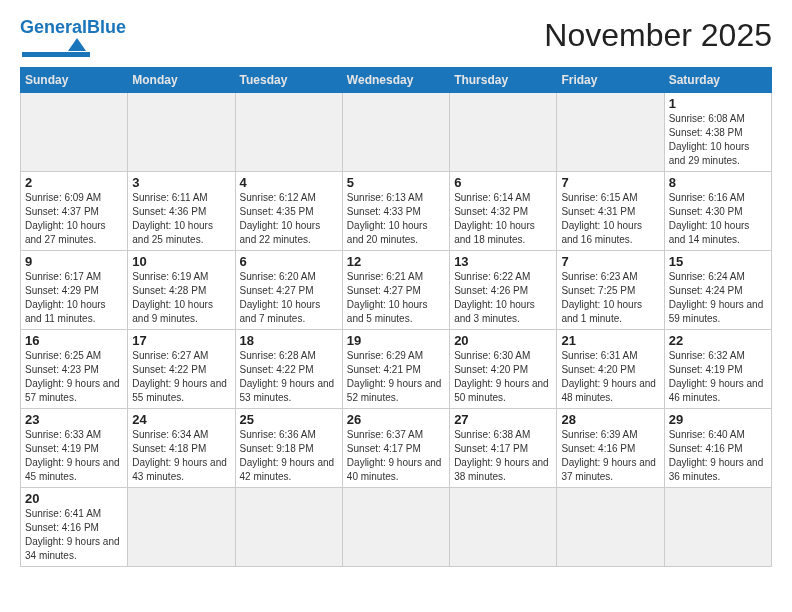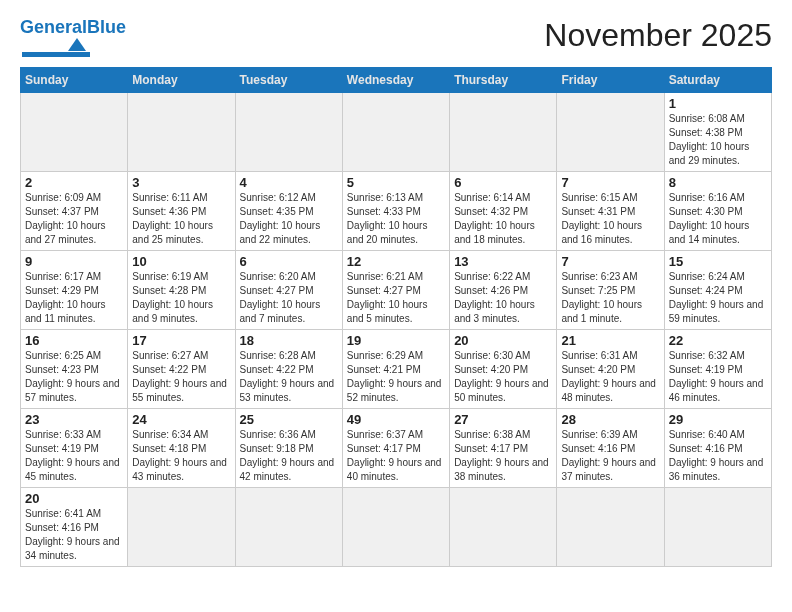--- a/index.html
+++ b/index.html
@@ -309,21 +309,21 @@
 and 43 minutes.</div>
           </td>
           <td>
             <span class="day-number">25</span>
             <div class="day-info">Sunrise: 6:36 AM
 Sunset: 9:18 PM
 Daylight: 9 hours
 and 42 minutes.</div>
           </td>
           <td>
-            <span class="day-number">49</span>
+            <span class="day-number">26</span>
             <div class="day-info">Sunrise: 6:37 AM
 Sunset: 4:17 PM
 Daylight: 9 hours
 and 40 minutes.</div>
           </td>
           <td>
             <span class="day-number">27</span>
             <div class="day-info">Sunrise: 6:38 AM
 Sunset: 4:17 PM
 Daylight: 9 hours

